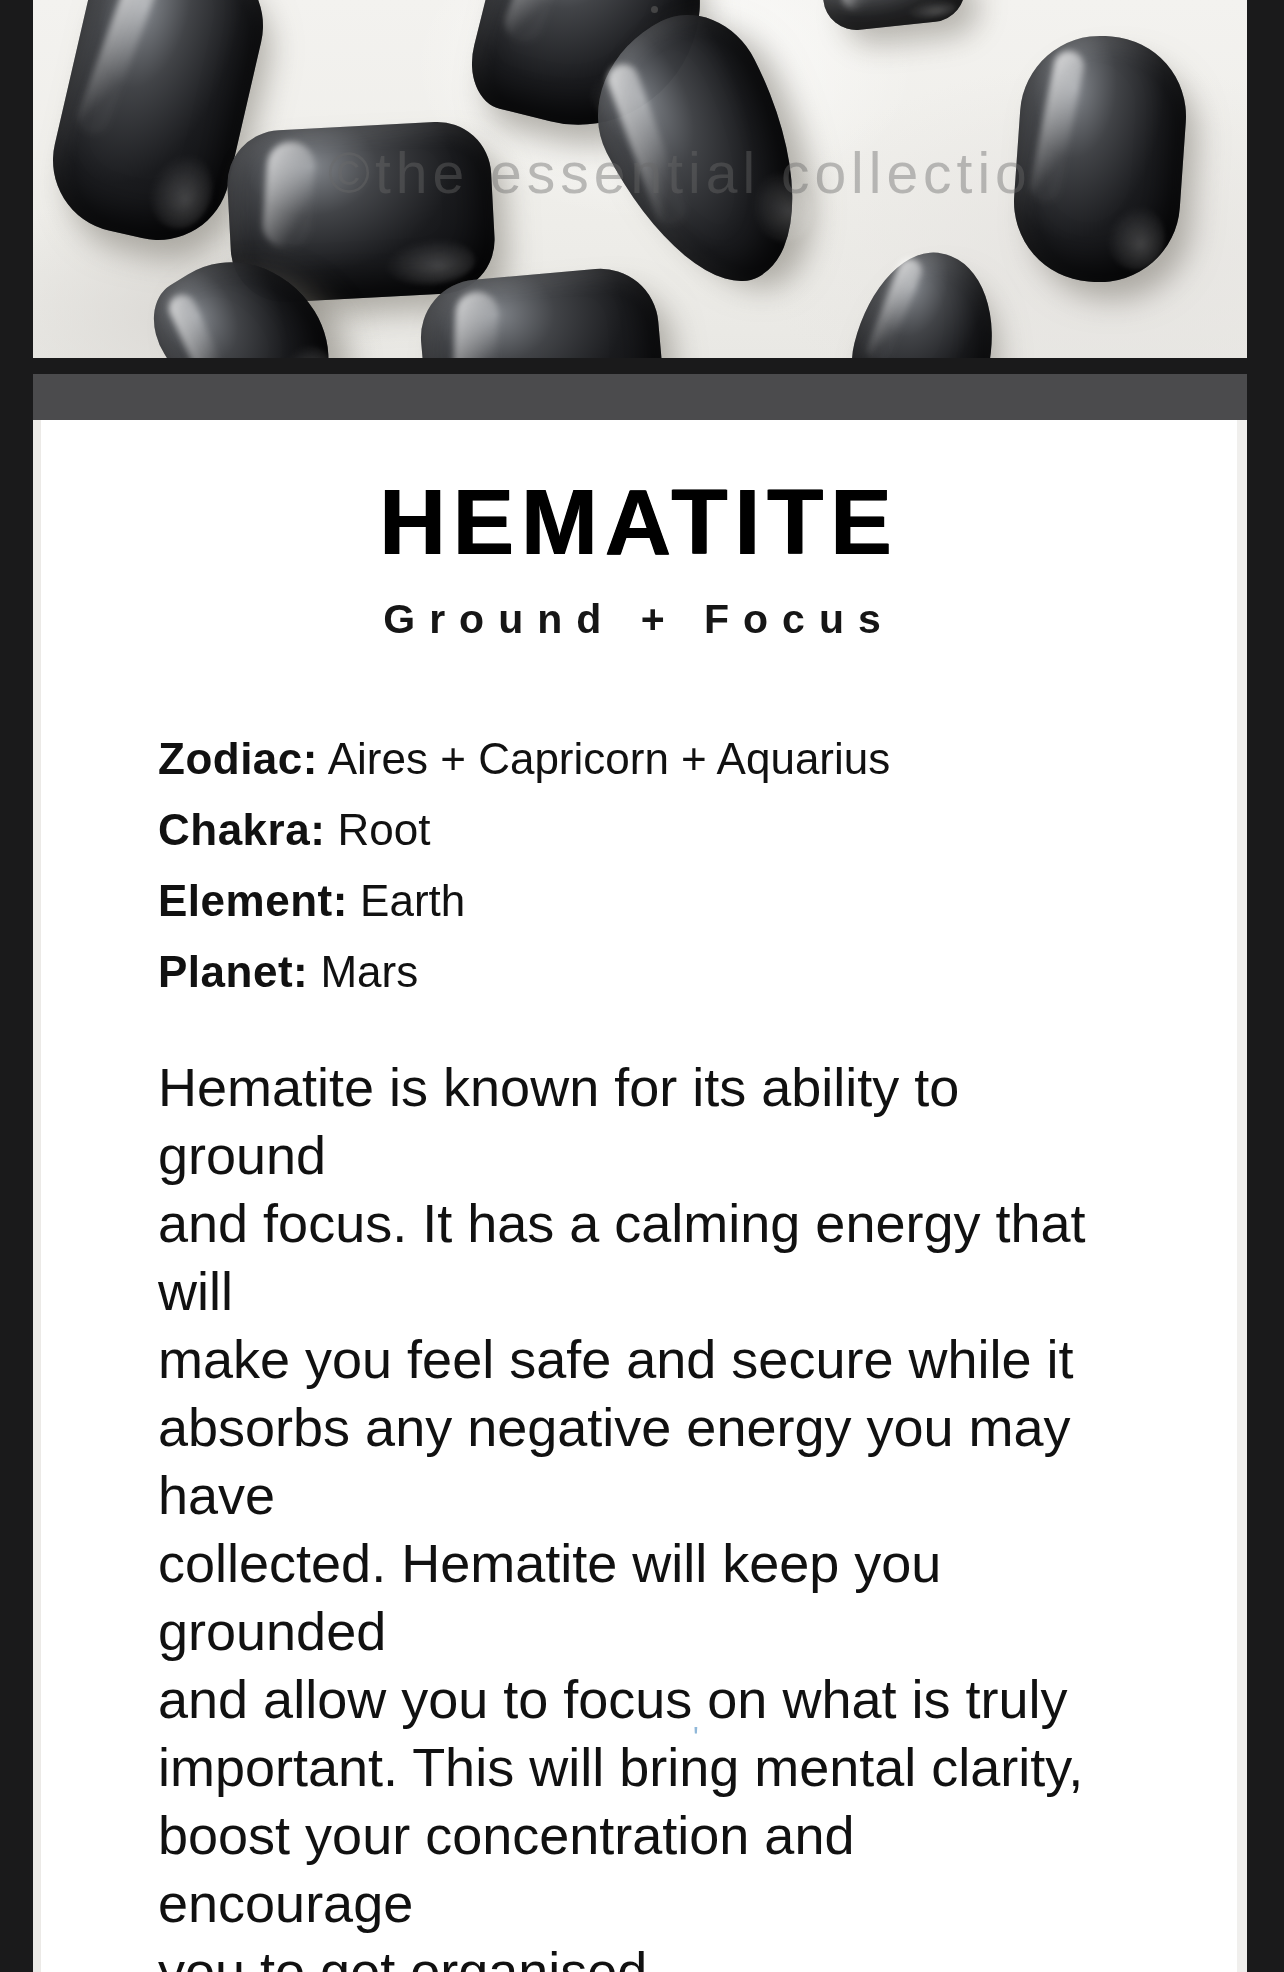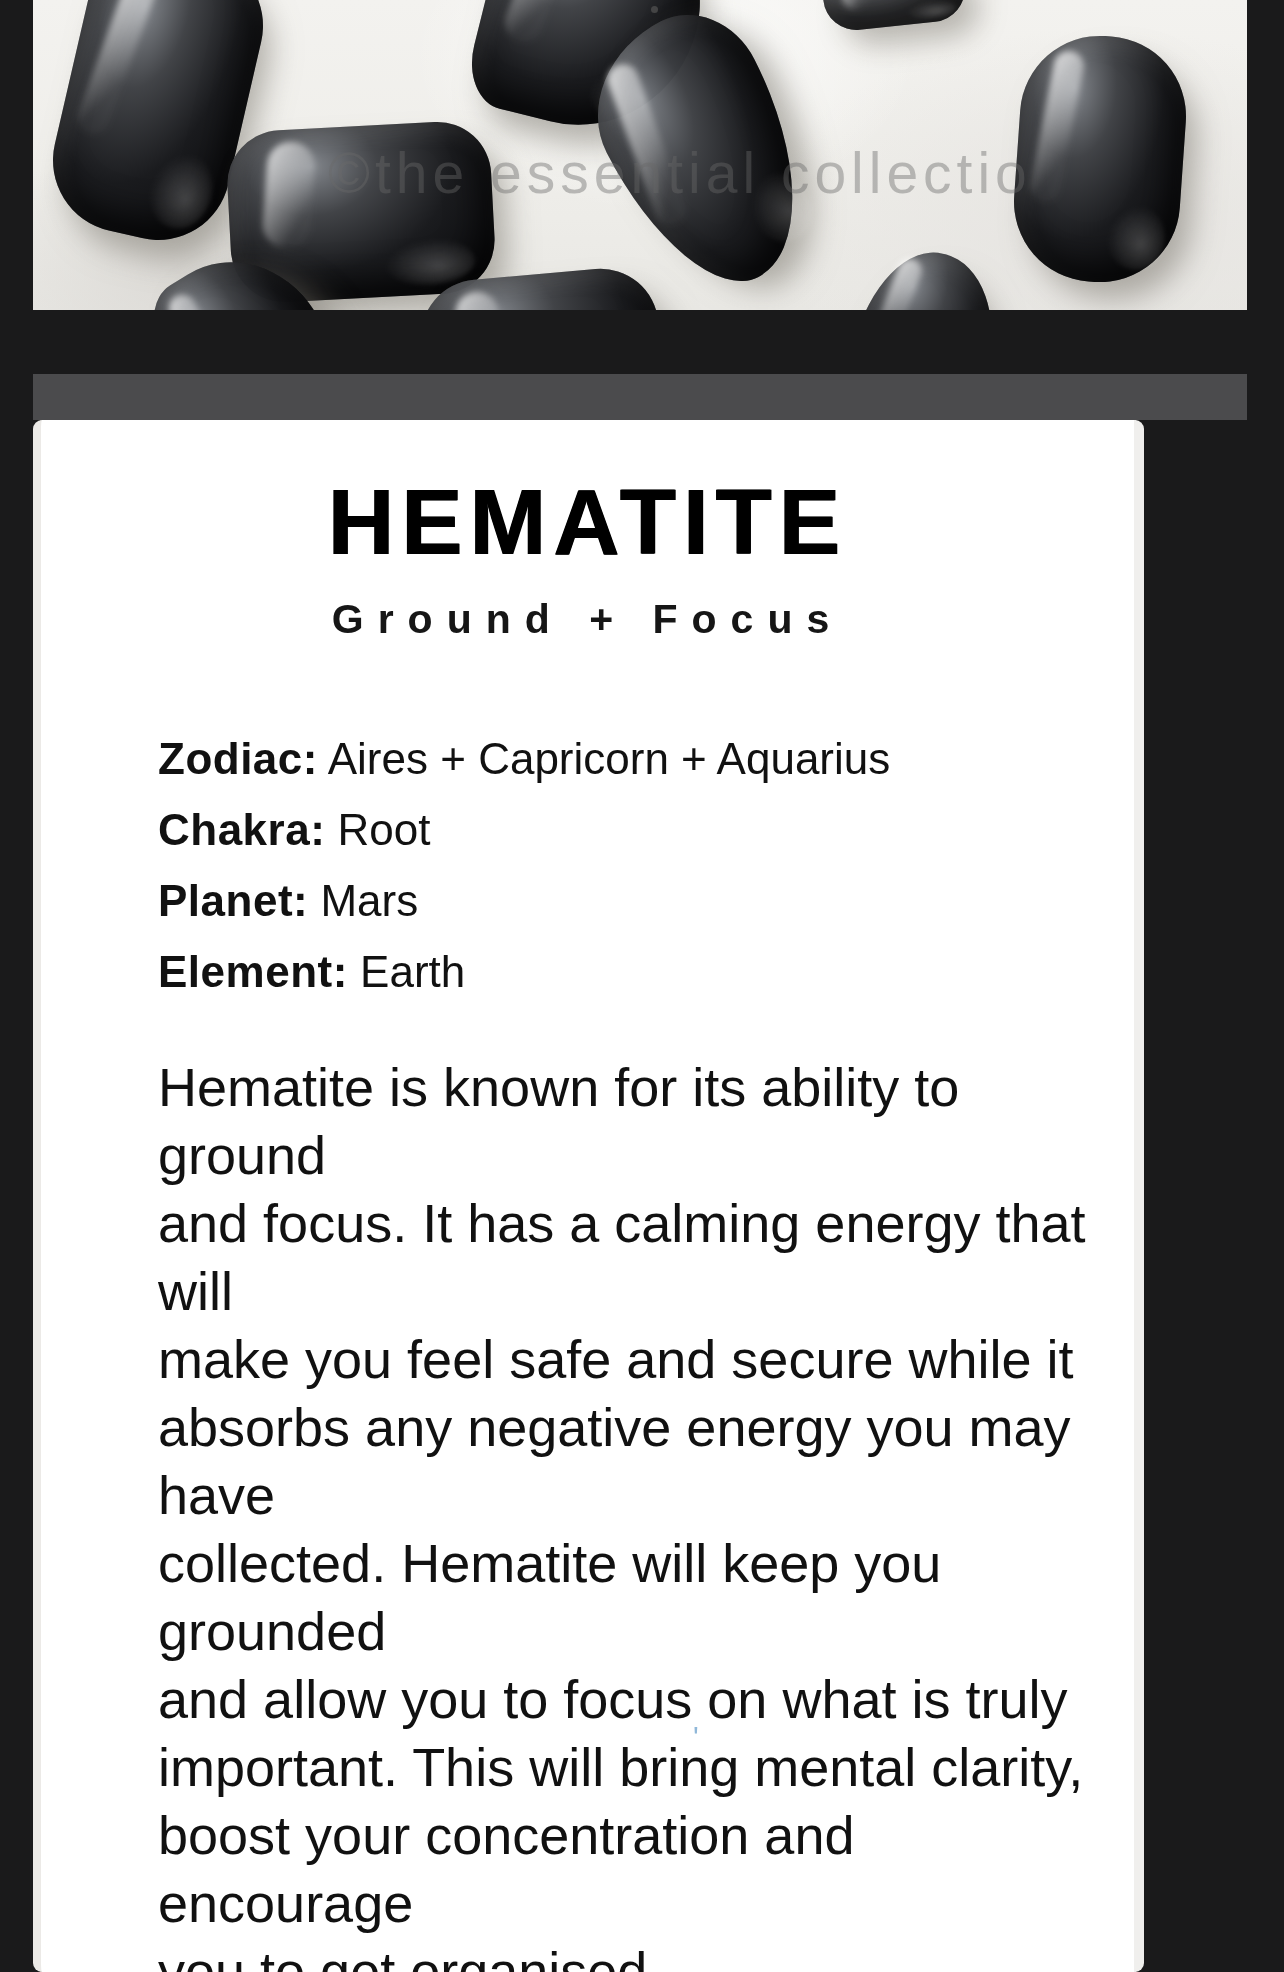--- a/index.html
+++ b/index.html
@@ -15,21 +15,21 @@
     font-family:"Liberation Sans", sans-serif;
     color:var(--text);
     position:relative;
   }
   .letterbox{position:absolute;top:0;height:1972px;background:var(--page-background);z-index:9;}
   .letterbox.left{left:0;width:33px;}
   .letterbox.right{right:0;width:37px;}
 
   
   .photo{
-    position:absolute;left:33px;top:0;width:1214px;height:310px;overflow:hidden;
+    position:absolute;left:33px;top:0;width:1214px;height:358px;overflow:hidden;
     background:
       radial-gradient(ellipse 420px 260px at 52% 18%, #fdfdfc 0%, rgba(253,253,252,0) 60%),
       radial-gradient(ellipse 340px 220px at 12% 88%, #dcdad6 0%, rgba(220,218,214,0) 62%),
       radial-gradient(ellipse 520px 300px at 88% 72%, #e6e4e1 0%, rgba(230,228,225,0) 65%),
       linear-gradient(180deg,#f3f2ef 0%, #efeeea 55%, #e9e8e4 100%);
   }
   .stone{
     position:absolute;
     background:radial-gradient(ellipse at 32% 22%,
       rgba(124,128,134,.95) 0%, rgba(60,62,66,.97) 26%,
@@ -54,25 +54,24 @@
     font-size:57px;letter-spacing:5px;font-weight:400;
     color:rgba(104,104,104,.42);white-space:nowrap;
   }
   .speck{position:absolute;left:618px;top:6px;width:7px;height:7px;border-radius:50%;background:#4e4e4e;opacity:.8;}
 
   
   .divider{position:absolute;left:33px;top:374px;width:1214px;height:46px;background:var(--divider);}
 
   
   .card{
-    position:absolute;left:33px;top:420px;width:1111px;height:1552px;
+    position:absolute;left:33px;top:420px;width:1214px;height:1552px;
     background:var(--card-background);
     border-left:8px solid #eceae7;border-right:10px solid #f0efed;
     overflow:hidden;
-    border-radius:9px;
   }
   .title{
     margin-top:56px;text-align:center;
     font-size:92px;font-weight:700;letter-spacing:7px;line-height:1.0;
     color:#000;text-shadow:.6px 0 0 #000, -.6px 0 0 #000;
   }
   .subtitle{
     margin-top:28px;text-align:center;
     font-size:41px;font-weight:700;letter-spacing:14px;line-height:1.15;color:#161616;
   }
@@ -115,26 +114,26 @@
   <div class="props">
     <div class="prop">
       <b>Zodiac:</b>
       <span>Aires + Capricorn + Aquarius</span>
     </div>
     <div class="prop">
       <b>Chakra:</b>
       <span>Root</span>
     </div>
     <div class="prop">
+      <b>Element:</b>
+      <span>Earth</span>
+    </div>
+    <div class="prop">
       <b>Planet:</b>
       <span>Mars</span>
-    </div>
-    <div class="prop">
-      <b>Element:</b>
-      <span>Earth</span>
     </div>
   </div>
 
   <div class="desc">Hematite is known for its ability to ground
 and focus. It has a calming energy that will
 make you feel safe and secure while it
 absorbs any negative energy you may have
 collected. Hematite will keep you grounded
 and allow you to focus on what is truly
 important. This will bring mental clarity,

